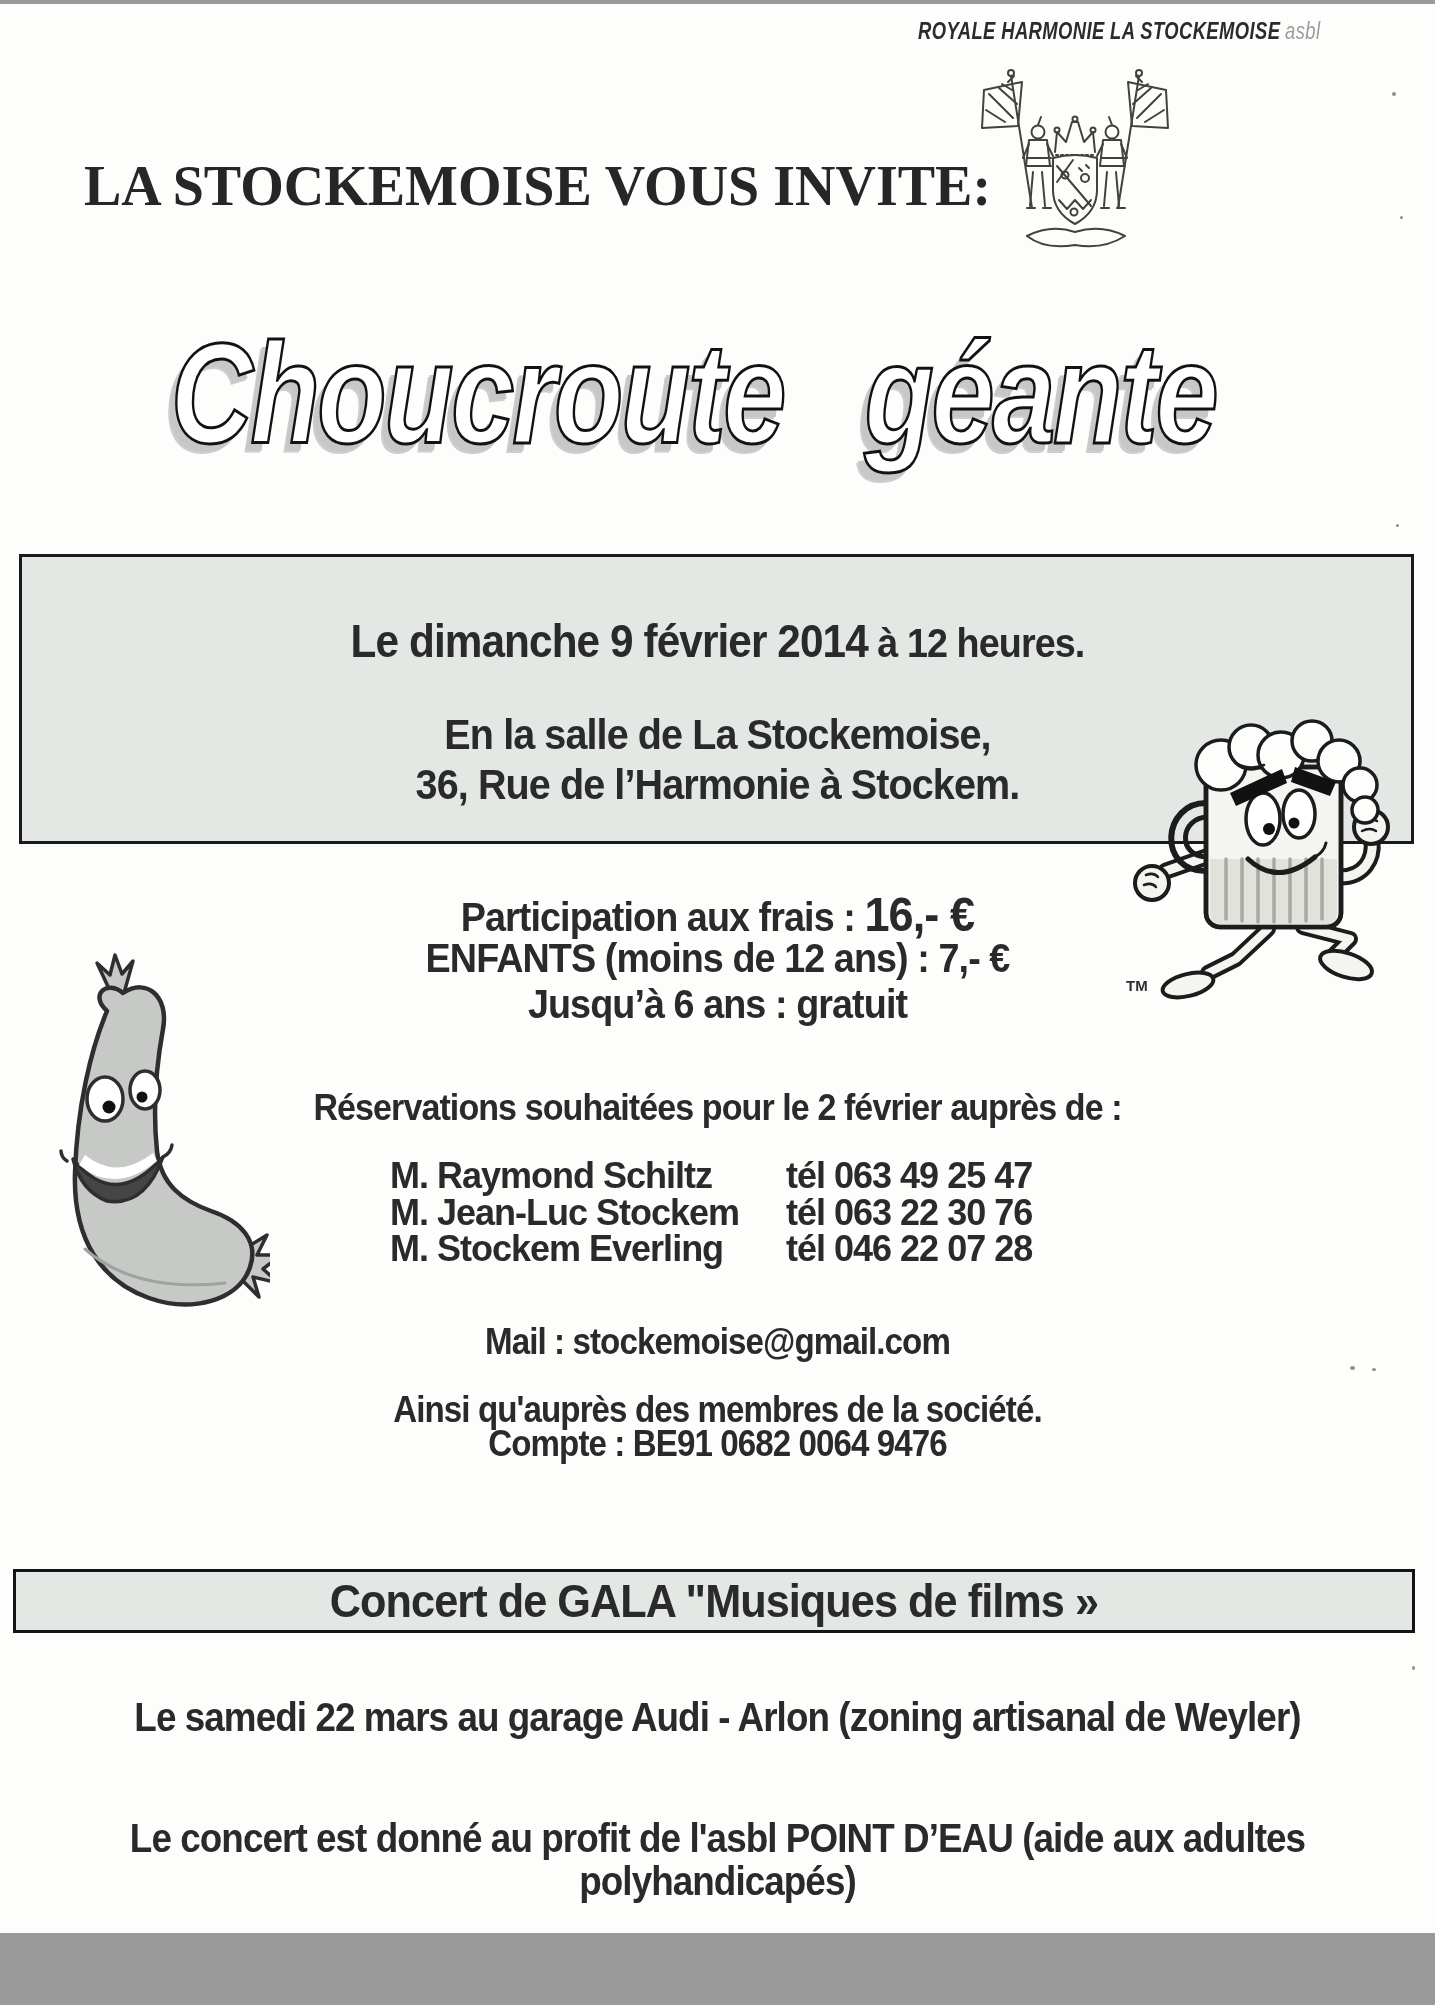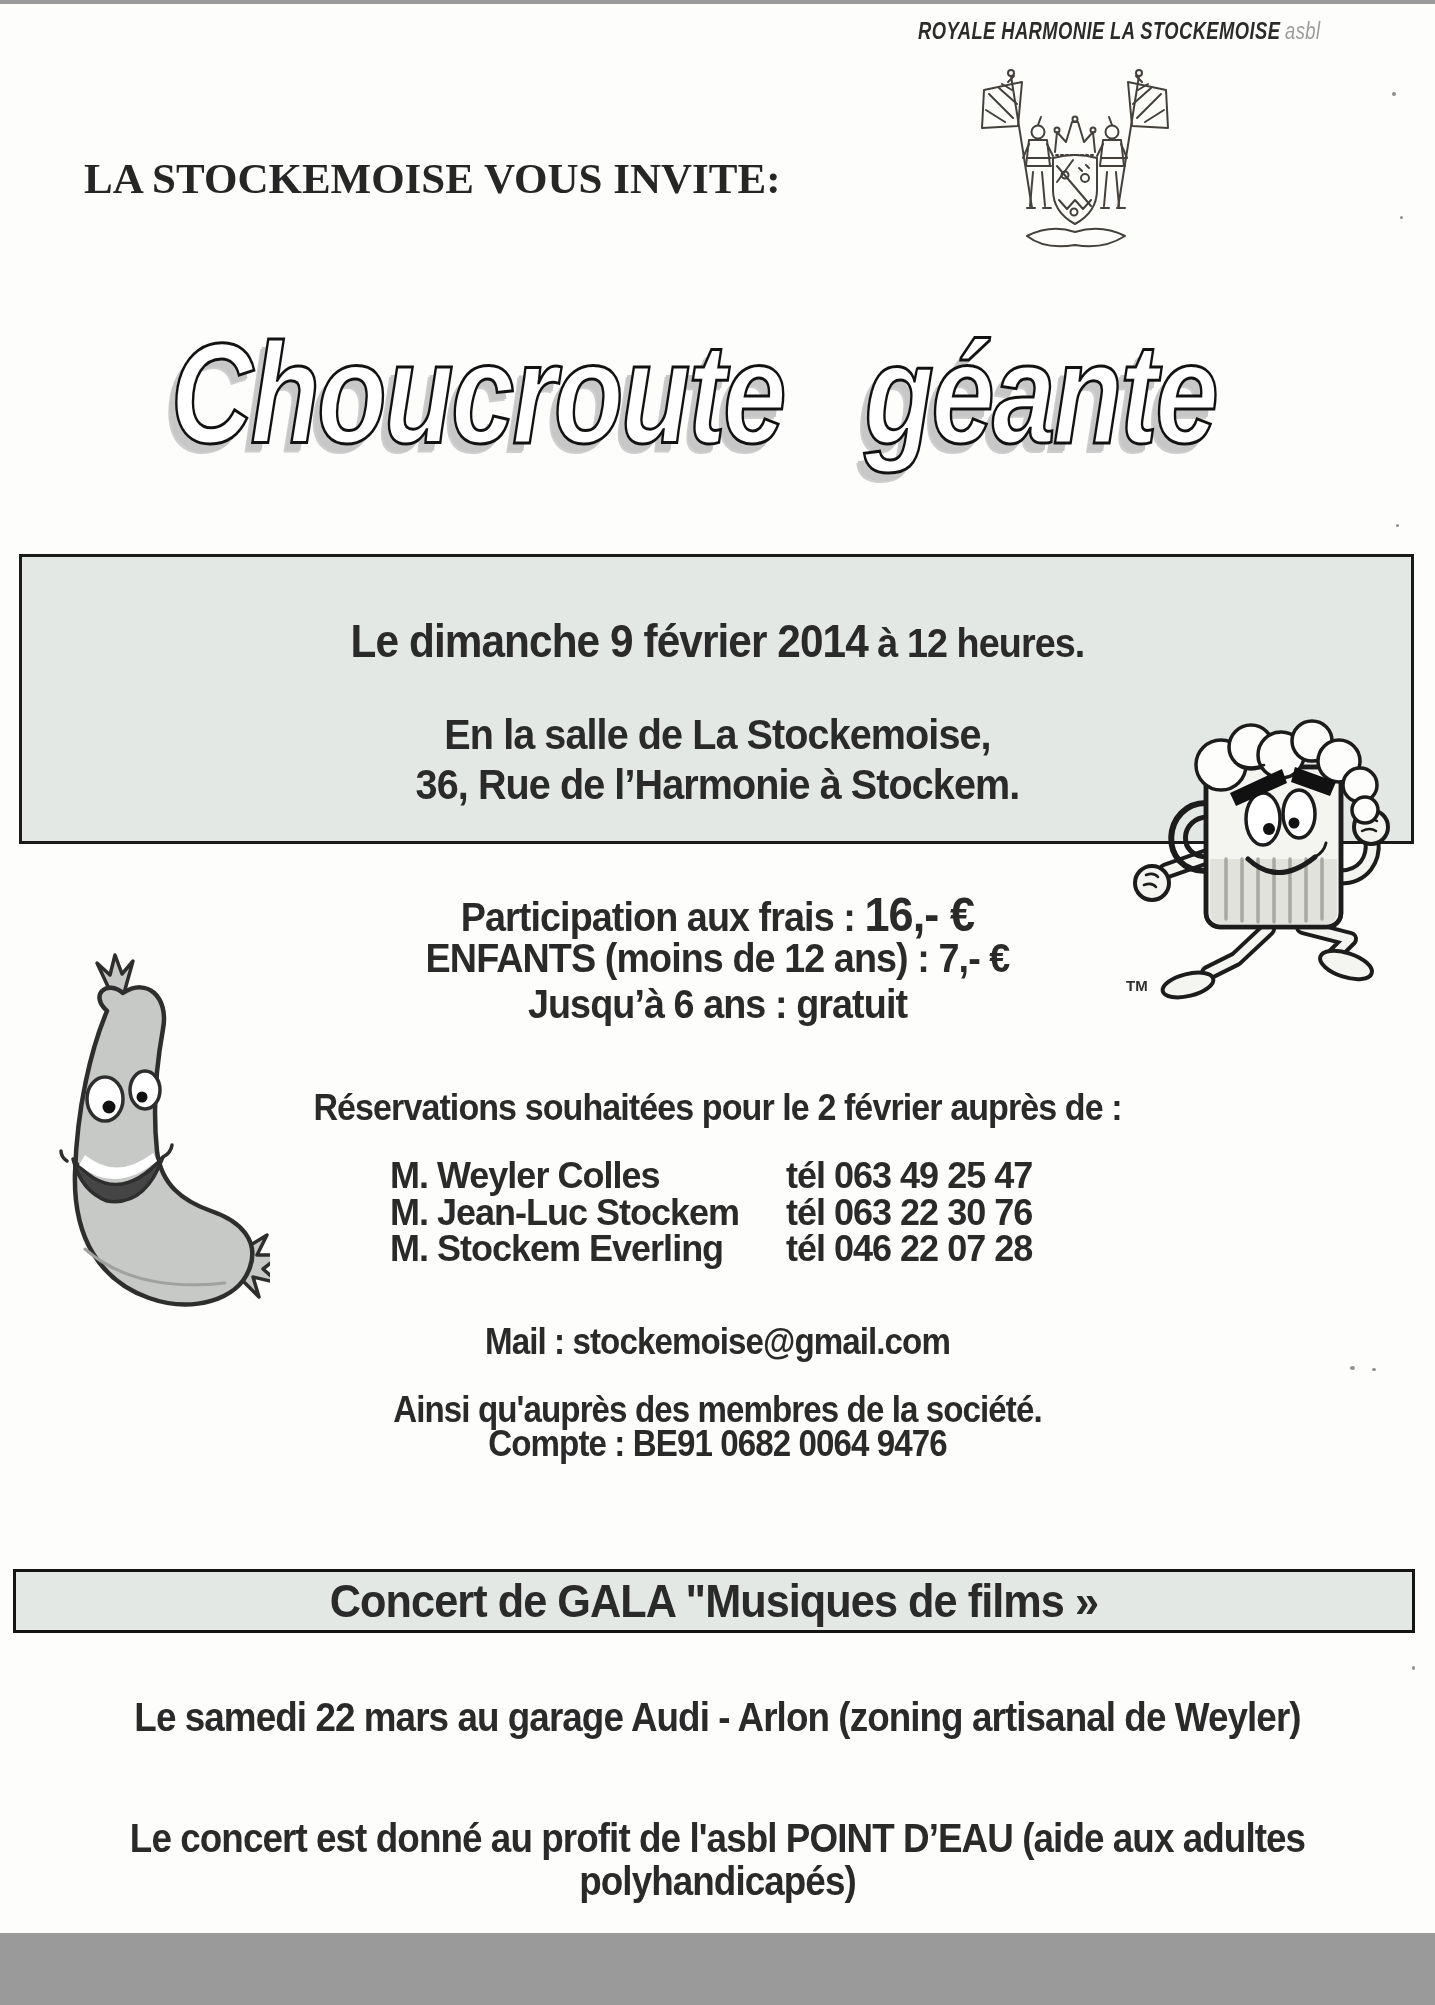--- a/index.html
+++ b/index.html
@@ -13,21 +13,21 @@
   
   .org{
     position:absolute;left:918px;top:14px;white-space:nowrap;
     font-weight:700;font-style:italic;font-size:23px;letter-spacing:.5px;
     transform:scaleX(.80);transform-origin:left top;color:#2b2b2b;
   }
   .org .suffix{color:#9b9b9b;font-weight:400;padding-left:6px;}
   
   .invite{
     position:absolute;left:84px;top:150px;white-space:nowrap;
-    font-family:"Liberation Serif",serif;font-weight:700;font-size:43px;color:#262626;
+    font-family:"Liberation Serif",serif;font-weight:700;font-size:56px;color:#262626;
   }
   
   .wordart{
     position:absolute;top:308px;left:0;width:1435px;text-align:center;white-space:nowrap;
     font-style:italic;font-weight:700;font-size:142px;line-height:1.15;
     letter-spacing:-3px;word-spacing:64px;color:#ffffff;
     -webkit-text-stroke:3px #121212;
     text-shadow:-8px 8px 0 #c7c7c7,-10px 10px 0 #cecece;
     transform:scaleX(.80) translateX(-30px);transform-origin:center top;
   }
@@ -203,21 +203,21 @@
         <path d="M58,210 Q100,262 148,208 Q130,258 92,252 Q66,242 58,210 Z" fill="#454545" stroke-width="3.5"></path>
         <path d="M64,216 Q100,246 142,212 L138,204 Q102,232 70,206 Z" fill="#ffffff" stroke="none"></path>
         <path d="M52,212 q-6,-4 -6,-10 M148,208 q8,-4 9,-12" stroke-width="3.5" fill="none"></path>
       </g>
     </g>
   </svg>
 
   <div class="cline f37" style="top:1083px;">Réservations souhaitées pour le 2 février auprès de :</div>
 
   <div class="contact-row" style="top:1151px;">
-    <span class="contact-name">M. Weyler Colles</span>
+    <span class="contact-name">M. Raymond Schiltz</span>
     <span class="contact-phone">tél 063 49 25 47</span>
   </div>
   <div class="contact-row" style="top:1188px;">
     <span class="contact-name">M. Jean-Luc Stockem</span>
     <span class="contact-phone">tél 063 22 30 76</span>
   </div>
   <div class="contact-row" style="top:1224px;">
     <span class="contact-name">M. Stockem Everling</span>
     <span class="contact-phone">tél 046 22 07 28</span>
   </div>

